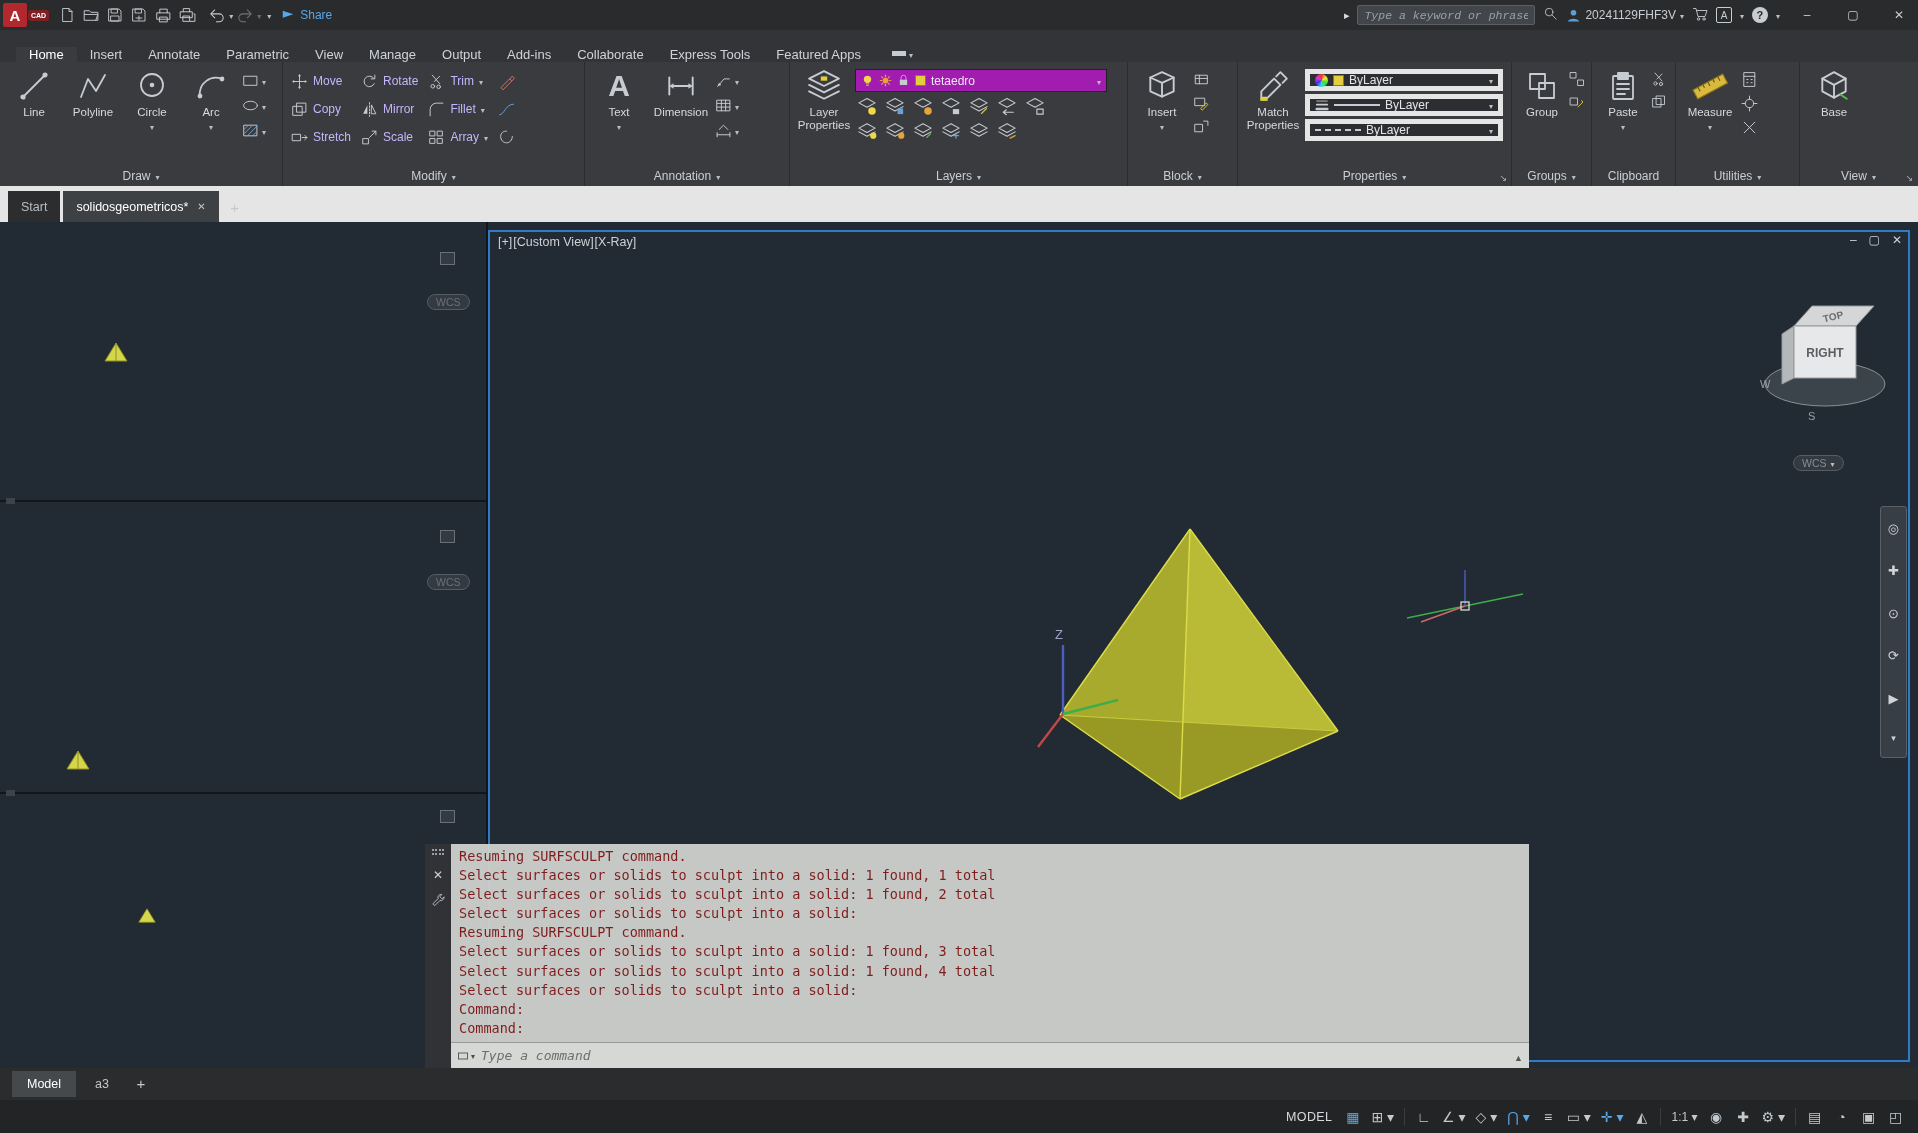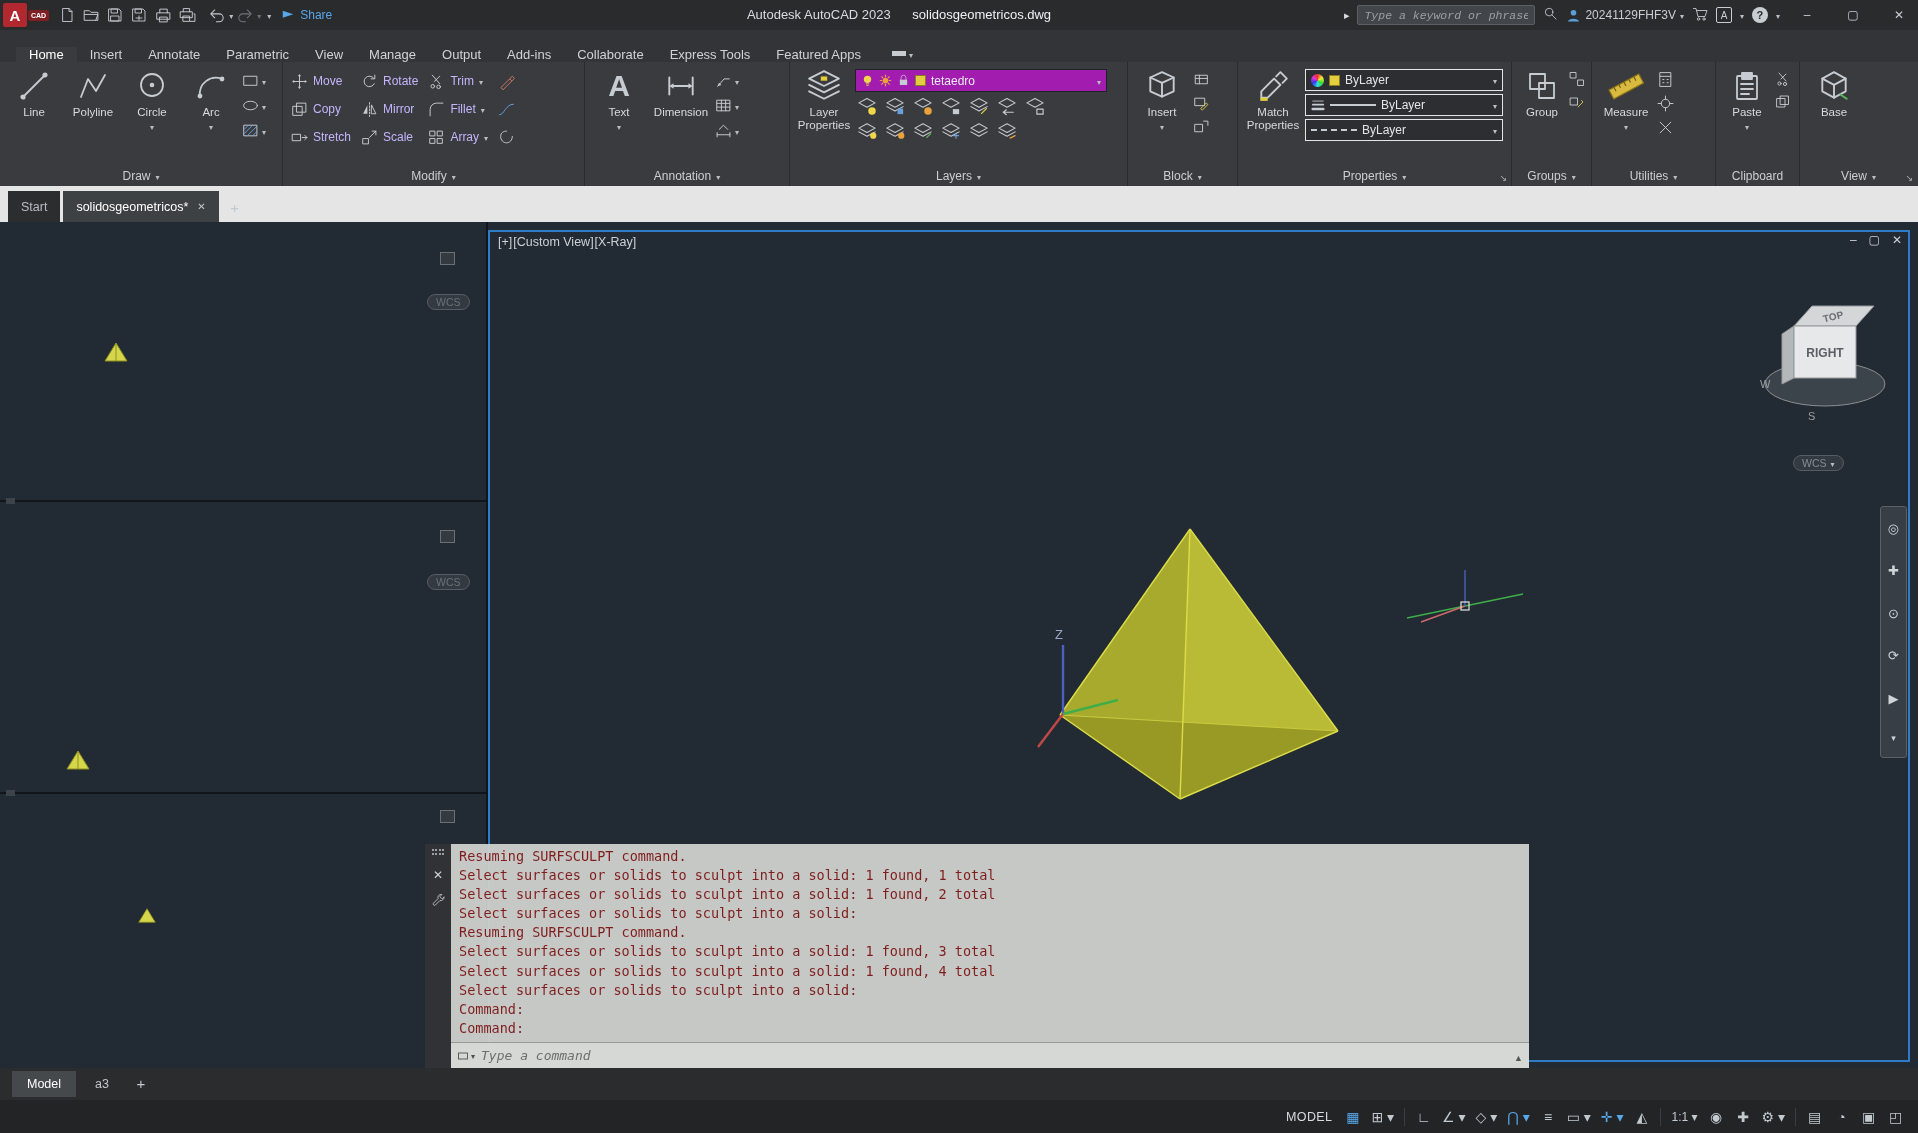--- a/index.html
+++ b/index.html
@@ -61,21 +61,21 @@
   .srow{display:flex;align-items:center;gap:3px}
   .texticon{font-size:30px;font-weight:bold;color:#c7ccd2;line-height:34px}
   .laybox{display:flex;flex-direction:column;gap:4px;margin-top:2px}
   .laycombo{height:23px;background:#a21caf;border:1px solid #202124;display:flex;align-items:center;
     gap:5px;padding:0 5px;width:252px;font-size:12px}
   .laycombo .name{flex:1;color:#e9ebee}
   .swatch{width:11px;height:11px;background:#e3cf3e;border:1px solid #8a7d1f}
   .licons{display:flex;gap:8px;align-items:center;padding-left:2px}
   .prows{display:flex;flex-direction:column;gap:3px;margin-top:2px}
   .prow{height:22px;display:flex;align-items:center;gap:5px;background:#2d2e31;
-    border:1px solid #e5e5e5;width:198px;padding:0 5px;font-size:12px;color:#e2e4e7}
+    border:5px solid #e5e5e5;width:198px;padding:0 5px;font-size:12px;color:#e2e4e7}
   .prow .pval{flex:1}
   .wheel{width:13px;height:13px;border-radius:50%;
     background:conic-gradient(#e33,#ee3,#3d3,#3dd,#33e,#d3d,#e33)}
   .lline{width:46px;height:0;border-top:2px solid #c7ccd2}
   
   .ftabs{position:absolute;top:186px;left:0;width:100%;height:36px;background:#e5e5e5;
     display:flex;align-items:flex-end;padding-left:8px}
   .ftab{height:31px;display:flex;align-items:center;padding:0 13px;font-size:12.5px;
     color:#b9bdc2;background:#2b2d2f;margin-right:3px}
   .ftab.active{background:#3e4144;color:#fff}
@@ -200,24 +200,20 @@
       </span>
     <span class="caret dim"></span>
     <span class="qsep"></span>
     <span class="caret"></span>
     <div class="share">
       <svg width="14" height="14" viewBox="0 0 32 32">
           <path d="M4 28V6l24 8-24 8" fill="#59a7e8"></path>
         </svg>
       <span>Share</span>
     </div>
-    <div class="tb-title">
-      <span>Autodesk AutoCAD 2023</span>
-      <span class="doc">solidosgeometricos.dwg</span>
-    </div>
     <div class="tb-right">
       <span class="keytip"></span>
       <div class="searchbox">
         <input placeholder="Type a keyword or phrase" style="">
       </div>
       <span><svg class="ic" width="15" height="15" viewBox="0 0 32 32">
             <circle cx="13" cy="13" r="8"></circle>
             <path d="M19 19l9 9"></path>
           </svg></span>
       <div class="usr">
@@ -691,20 +687,54 @@
               </svg>
             </span>
         </div>
       </div>
       <div class="plabel">
           <span>Groups</span>
           <span class="caret"></span>
         </div>
     </div>
 
+    <div class="panel" style="width:84px">
+      <div class="pbody">
+        <div class="bigbtn" style="width:50px">
+          <span class="bic">
+              <svg class="ic" width="32" height="32" viewBox="0 0 32 32">
+                <rect x="6" y="6" width="20" height="23" rx="1"></rect>
+                <rect x="11" y="3" width="10" height="6" fill="#c7ccd2"></rect>
+                <path d="M10 14h12M10 19h12M10 24h8"></path>
+              </svg>
+            </span>
+          <span>Paste</span>
+          <span class="caret"></span>
+        </div>
+        <div class="scol">
+          <span class="srow">
+              <svg class="ic" width="16" height="16" viewBox="0 0 32 32">
+                <path d="M8 4l14 16M22 6 12 16"></path>
+                <circle cx="9" cy="25" r="3.2"></circle>
+                <circle cx="20" cy="26" r="3.2"></circle>
+              </svg>
+            </span>
+          <span class="srow">
+              <svg class="ic" width="16" height="16" viewBox="0 0 32 32">
+                <rect x="4" y="9" width="16" height="17"></rect>
+                <rect x="11" y="4" width="16" height="17"></rect>
+              </svg>
+            </span>
+        </div>
+      </div>
+      <div class="plabel">
+          <span>Clipboard</span>
+        </div>
+    </div>
+
     <div class="panel" style="width:124px">
       <div class="pbody">
         <div class="bigbtn">
           <span class="bic">
               <svg width="36" height="36" viewBox="0 0 32 32">
                 <g transform="rotate(-28 16 16)">
                   <rect x="1" y="12" width="30" height="9" fill="#d9b93f" stroke="#8a7416"></rect>
                   <path d="M6 12v4M11 12v3M16 12v4M21 12v3M26 12v4" stroke="#6b5a10" fill="none"></path>
                 </g>
               </svg>
@@ -728,54 +758,20 @@
           <span class="srow">
               <svg class="ic" width="17" height="17" viewBox="0 0 32 32">
                 <path d="M6 6l20 20M26 6 6 26"></path>
               </svg>
             </span>
         </div>
       </div>
       <div class="plabel">
           <span>Utilities</span>
           <span class="caret"></span>
-        </div>
-    </div>
-
-    <div class="panel" style="width:84px">
-      <div class="pbody">
-        <div class="bigbtn" style="width:50px">
-          <span class="bic">
-              <svg class="ic" width="32" height="32" viewBox="0 0 32 32">
-                <rect x="6" y="6" width="20" height="23" rx="1"></rect>
-                <rect x="11" y="3" width="10" height="6" fill="#c7ccd2"></rect>
-                <path d="M10 14h12M10 19h12M10 24h8"></path>
-              </svg>
-            </span>
-          <span>Paste</span>
-          <span class="caret"></span>
-        </div>
-        <div class="scol">
-          <span class="srow">
-              <svg class="ic" width="16" height="16" viewBox="0 0 32 32">
-                <path d="M8 4l14 16M22 6 12 16"></path>
-                <circle cx="9" cy="25" r="3.2"></circle>
-                <circle cx="20" cy="26" r="3.2"></circle>
-              </svg>
-            </span>
-          <span class="srow">
-              <svg class="ic" width="16" height="16" viewBox="0 0 32 32">
-                <rect x="4" y="9" width="16" height="17"></rect>
-                <rect x="11" y="4" width="16" height="17"></rect>
-              </svg>
-            </span>
-        </div>
-      </div>
-      <div class="plabel">
-          <span>Clipboard</span>
         </div>
     </div>
 
     <div class="panel" style="width:117px;border-right:none">
       <div class="pbody">
         <div class="bigbtn">
           <span class="bic">
               <svg class="ic" width="34" height="34" viewBox="0 0 32 32">
                 <path d="M16 3l11 6-11 6L5 9z"></path>
                 <path d="M27 9v12l-11 6L5 21V9"></path>

